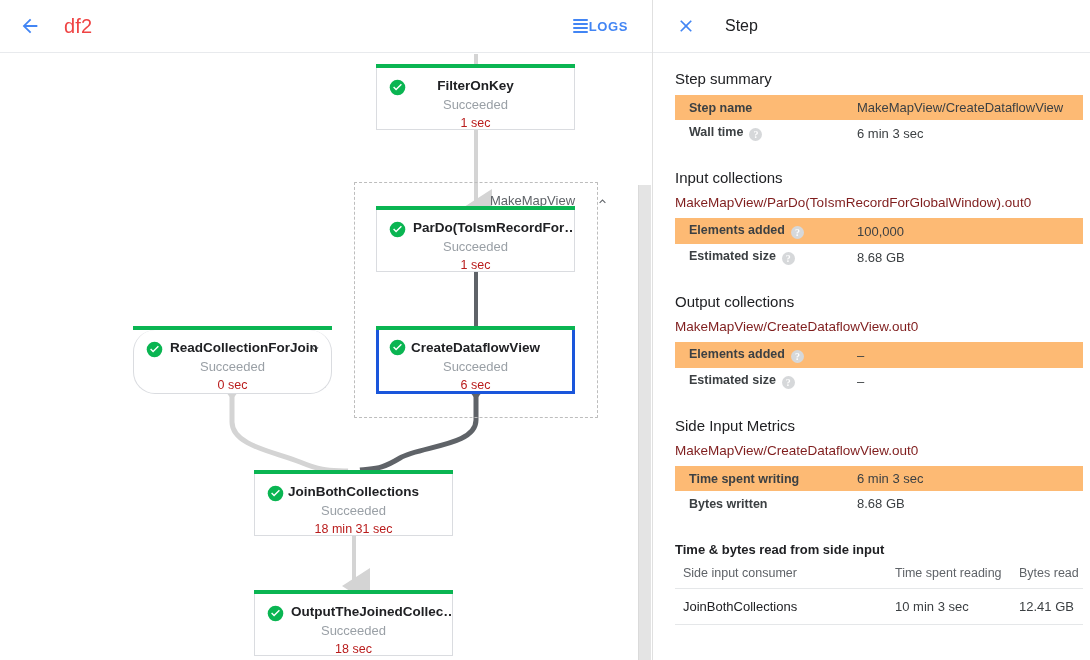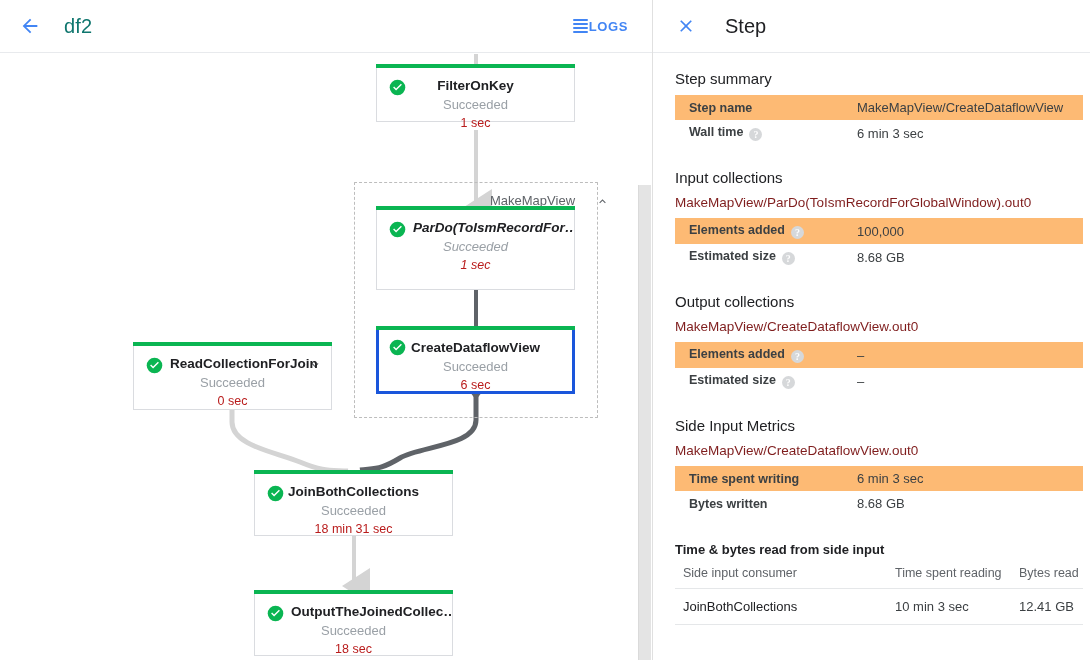--- a/index.html
+++ b/index.html
@@ -32,21 +32,21 @@
   .back-arrow {
     width: 28px; height: 28px;
     display: flex; align-items: center; justify-content: center;
     cursor: pointer;
     flex: none;
   }
   .back-arrow svg { display: block; }
   #job-title {
     margin-left: 20px;
     font-size: 20px;
-    color: #0f766e;
+    color: #ef4444;
     font-weight: 400;
     letter-spacing: .1px;
   }
   #logs-button {
     margin-left: auto;
     display: flex; align-items: center; gap: 1px;
     color: #4285f4;
     font-size: 13px;
     font-weight: bold;
     letter-spacing: .6px;
@@ -174,21 +174,21 @@
   }
   #right-header {
     height: 53px;
     display: flex; align-items: center;
     padding: 0 0 0 20px;
     border-bottom: 1px solid #e8eaed;
   }
   .close-x { width: 26px; height: 26px; display:flex; align-items:center; justify-content:center; cursor: pointer; }
   #panel-title {
     margin-left: 26px;
-    font-size: 20px;
+    font-size: 16px;
     color: #202124;
     font-weight: 400;
   }
   #right-body { padding: 17px 8px 0 22px; }
 
   .section-title {
     font-size: 15px;
     color: #202124;
     margin: 0 0 8px 0;
     font-weight: 400;
@@ -314,36 +314,36 @@
       <div class="composite-box" style="left:354px; top:128px; width:244px; height:236px;"></div>
       <div class="composite-label" style="left:490px; top:139px;">
         <span>MakeMapView</span>
         <span class="chev-up">
           <svg width="13" height="13" viewBox="0 0 24 24">
               <path fill="#5f6368" d="M12 8l-6 6 1.4 1.4L12 10.8l4.6 4.6L18 14z"></path>
             </svg>
         </span>
       </div>
 
-      <div class="node" style="left:376px; top:14px; width:199px; height:54px;">
+      <div class="node" style="left:376px; top:14px; width:199px; height:62px;">
         <div class="statusbar"></div>
         <span class="check">
           <svg width="17" height="17" viewBox="0 0 24 24">
               <circle cx="12" cy="12" r="11" fill="#0ab552"></circle>
               <path fill="#fff" d="M10 16.2L5.8 12l1.4-1.4 2.8 2.8 6.8-6.8L18.2 8z"></path>
             </svg>
         </span>
         <div class="labels">
           <div class="nname">FilterOnKey</div>
           <div class="nstatus">Succeeded</div>
           <div class="ntime">1 sec</div>
         </div>
       </div>
 
-      <div class="node left-label" style="left:376px; top:156px; width:199px; height:80px;font-style:italic;">
+      <div class="node left-label" style="left:376px; top:156px; width:199px; height:62px;">
         <div class="statusbar"></div>
         <span class="check">
           <svg width="17" height="17" viewBox="0 0 24 24">
               <circle cx="12" cy="12" r="11" fill="#0ab552"></circle>
               <path fill="#fff" d="M10 16.2L5.8 12l1.4-1.4 2.8 2.8 6.8-6.8L18.2 8z"></path>
             </svg>
         </span>
         <div class="labels">
           <div class="nname">ParDo(ToIsmRecordFor…</div>
           <div class="nstatus">Succeeded</div>
@@ -359,21 +359,21 @@
               <path fill="#fff" d="M10 16.2L5.8 12l1.4-1.4 2.8 2.8 6.8-6.8L18.2 8z"></path>
             </svg>
         </span>
         <div class="labels">
           <div class="nname">CreateDataflowView</div>
           <div class="nstatus">Succeeded</div>
           <div class="ntime">6 sec</div>
         </div>
       </div>
 
-      <div class="node left-label" style="left:133px; top:292px; width:199px; height:64px;">
+      <div class="node left-label" style="left:133px; top:276px; width:199px; height:64px;border-radius:22px;">
         <div class="statusbar"></div>
         <span class="check">
           <svg width="17" height="17" viewBox="0 0 24 24">
               <circle cx="12" cy="12" r="11" fill="#0ab552"></circle>
               <path fill="#fff" d="M10 16.2L5.8 12l1.4-1.4 2.8 2.8 6.8-6.8L18.2 8z"></path>
             </svg>
         </span>
         <span class="node-chevron">
           <svg width="14" height="14" viewBox="0 0 24 24">
               <path fill="#5f6368" d="M7.4 8.6L12 13.2l4.6-4.6L18 10l-6 6-6-6z"></path>

